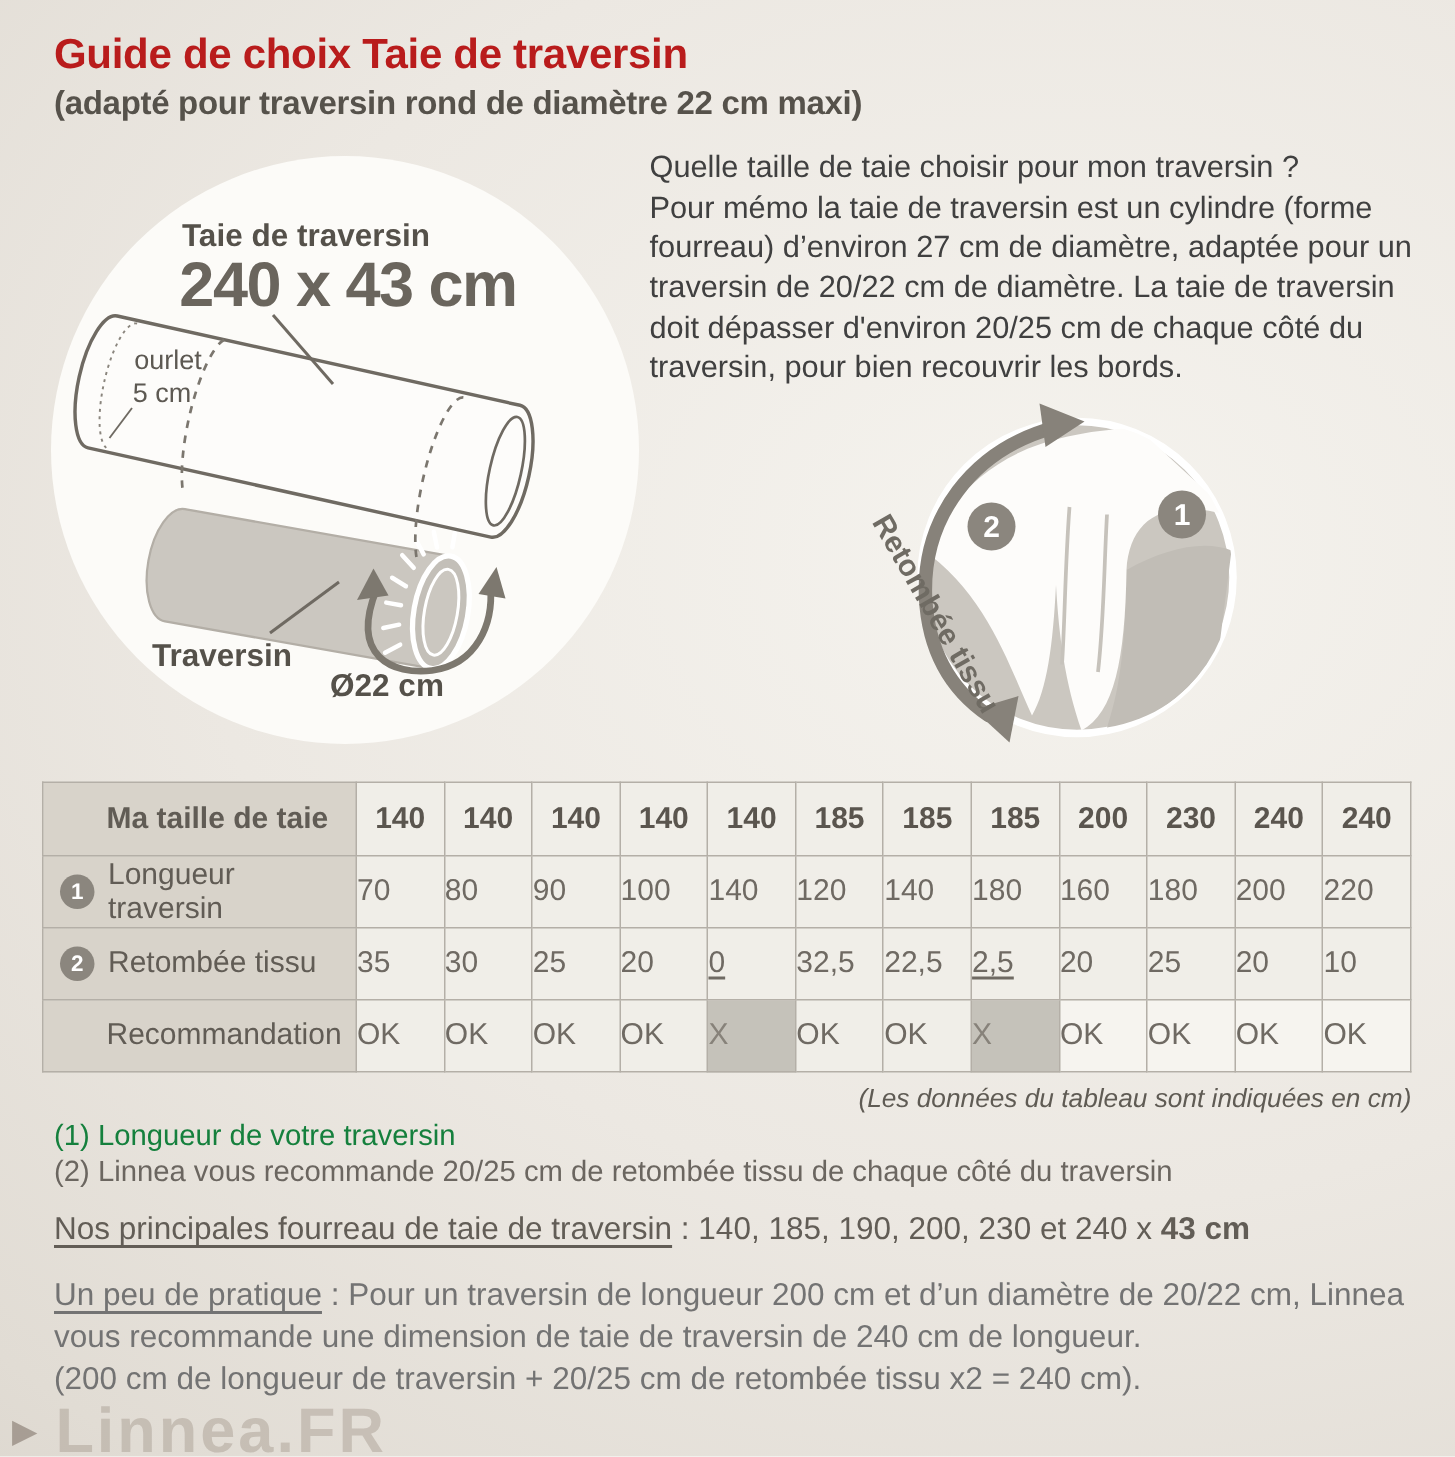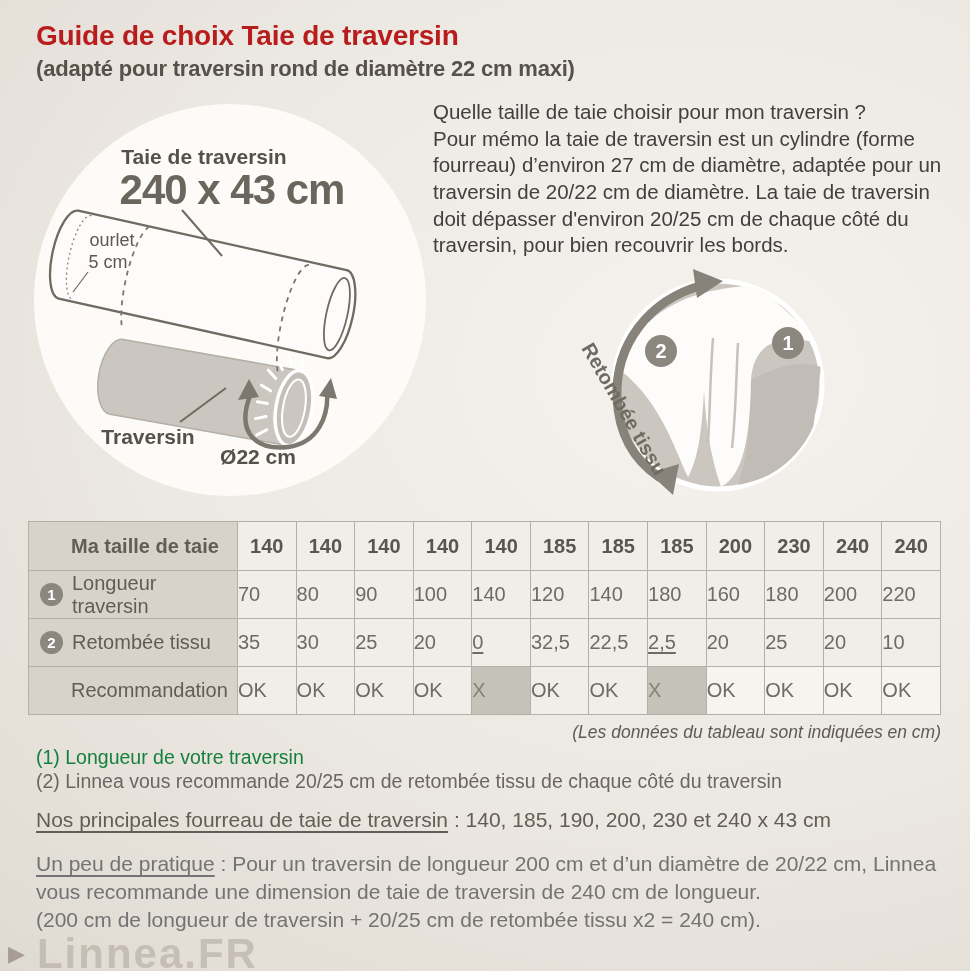--- a/index.html
+++ b/index.html
@@ -29,21 +29,21 @@
     width:23px;height:23px;border-radius:50%;background:#8b867e;color:#fff;
     font-size:15px;font-weight:bold;flex:0 0 auto;}
   #size-table td.xcell{background:#c5c2ba;color:#87827a;}
   #size-table td.bright{background:#f6f4ef;}
   #size-table td.u{text-decoration:underline;text-underline-offset:3px;}
   #caption{right:29px;top:722px;font-size:17.5px;font-style:italic;color:#5f5b54;}
   #note1{left:36px;top:746px;font-size:19.5px;color:#15803d;}
   #note2{left:36px;top:770px;font-size:19.5px;color:#6b6660;}
   #sizes{left:36px;top:808px;font-size:21px;color:#625d56;}
   #sizes .lead{text-decoration:underline;text-underline-offset:4px;}
-  #sizes .boldend{font-weight:normal;}
+  #sizes .boldend{font-weight:bold;}
   #practice{left:36px;top:850px;width:906px;font-size:21px;line-height:1.33;color:#737373;white-space:pre-line;}
   #practice .lead{text-decoration:underline;text-underline-offset:4px;}
   #watermark{left:8px;top:930px;font-size:42px;font-weight:bold;letter-spacing:2px;
     color:rgba(160,148,136,0.42);display:flex;align-items:center;gap:10px;}
   #watermark .tri{font-size:22px;color:rgba(120,108,96,0.55);}
   svg text{font-family:"Liberation Sans","DejaVu Sans",sans-serif;}
 </style>
 </head>
 <body>
 

